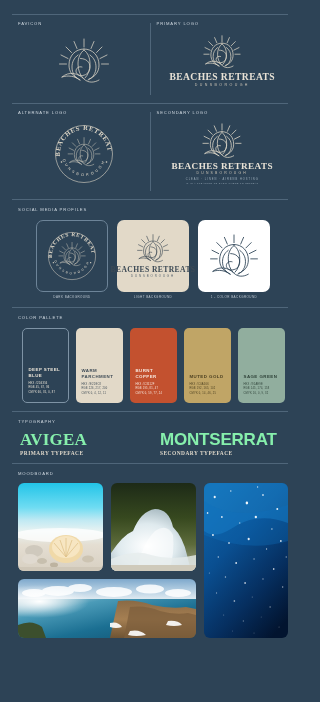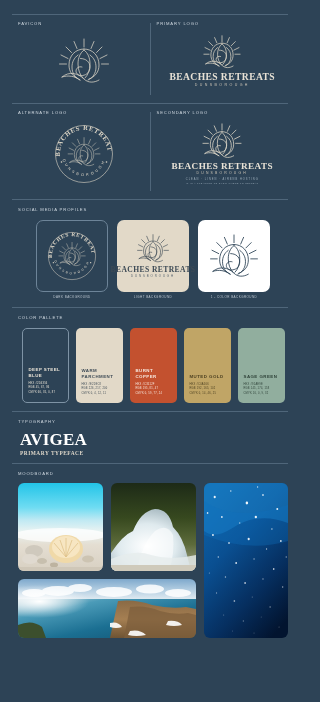--- a/index.html
+++ b/index.html
@@ -88,21 +88,21 @@
     font-size: 4.4px; font-weight: 700; letter-spacing: .45px;
     line-height: 1.35; text-transform: uppercase; margin-bottom: 2.5px;
   }
   .sw-code { font-size: 2.6px; line-height: 1.85; letter-spacing: .22px; text-transform: uppercase; }
 
   
   .type-row { display: flex; gap: 14px; margin-top: 7px; padding: 0 2px; }
   .type-block { flex: 1; }
   .type-face {
     font-family: "Liberation Serif", serif; font-weight: 700;
-    font-size: 17px; letter-spacing: .2px; color: #ffffff; line-height: 1.05;
+    font-size: 17px; letter-spacing: .2px; color: #86efac; line-height: 1.05;
     white-space: nowrap;
   }
   .type-face.sans { font-family: "Liberation Sans", sans-serif; letter-spacing: -.2px; }
   .type-role {
     font-family: "Liberation Serif", serif; font-weight: 700;
     font-size: 5.4px; letter-spacing: .5px; color: #ded7ca; margin-top: 1px;
     text-transform: uppercase; white-space: nowrap;
   }
 
   
@@ -414,20 +414,24 @@
   </div>
 
   <div class="rule"></div>
 
   <div style="padding:7px 0 7px 6px">
     <div class="sect-label">TYPOGRAPHY</div>
     <div class="type-row">
       <div class="type-block">
         <div class="type-face">AVIGEA</div>
         <div class="type-role">PRIMARY TYPEFACE</div>
+      </div>
+      <div class="type-block">
+        <div class="type-face sans">MONTSERRAT</div>
+        <div class="type-role">SECONDARY TYPEFACE</div>
       </div>
     </div>
   </div>
 
   <div class="rule"></div>
 
   <div style="padding:7px 0 0 6px">
     <div class="sect-label">MOODBOARD</div>
     <div class="mood">
       <div class="mood-left">

